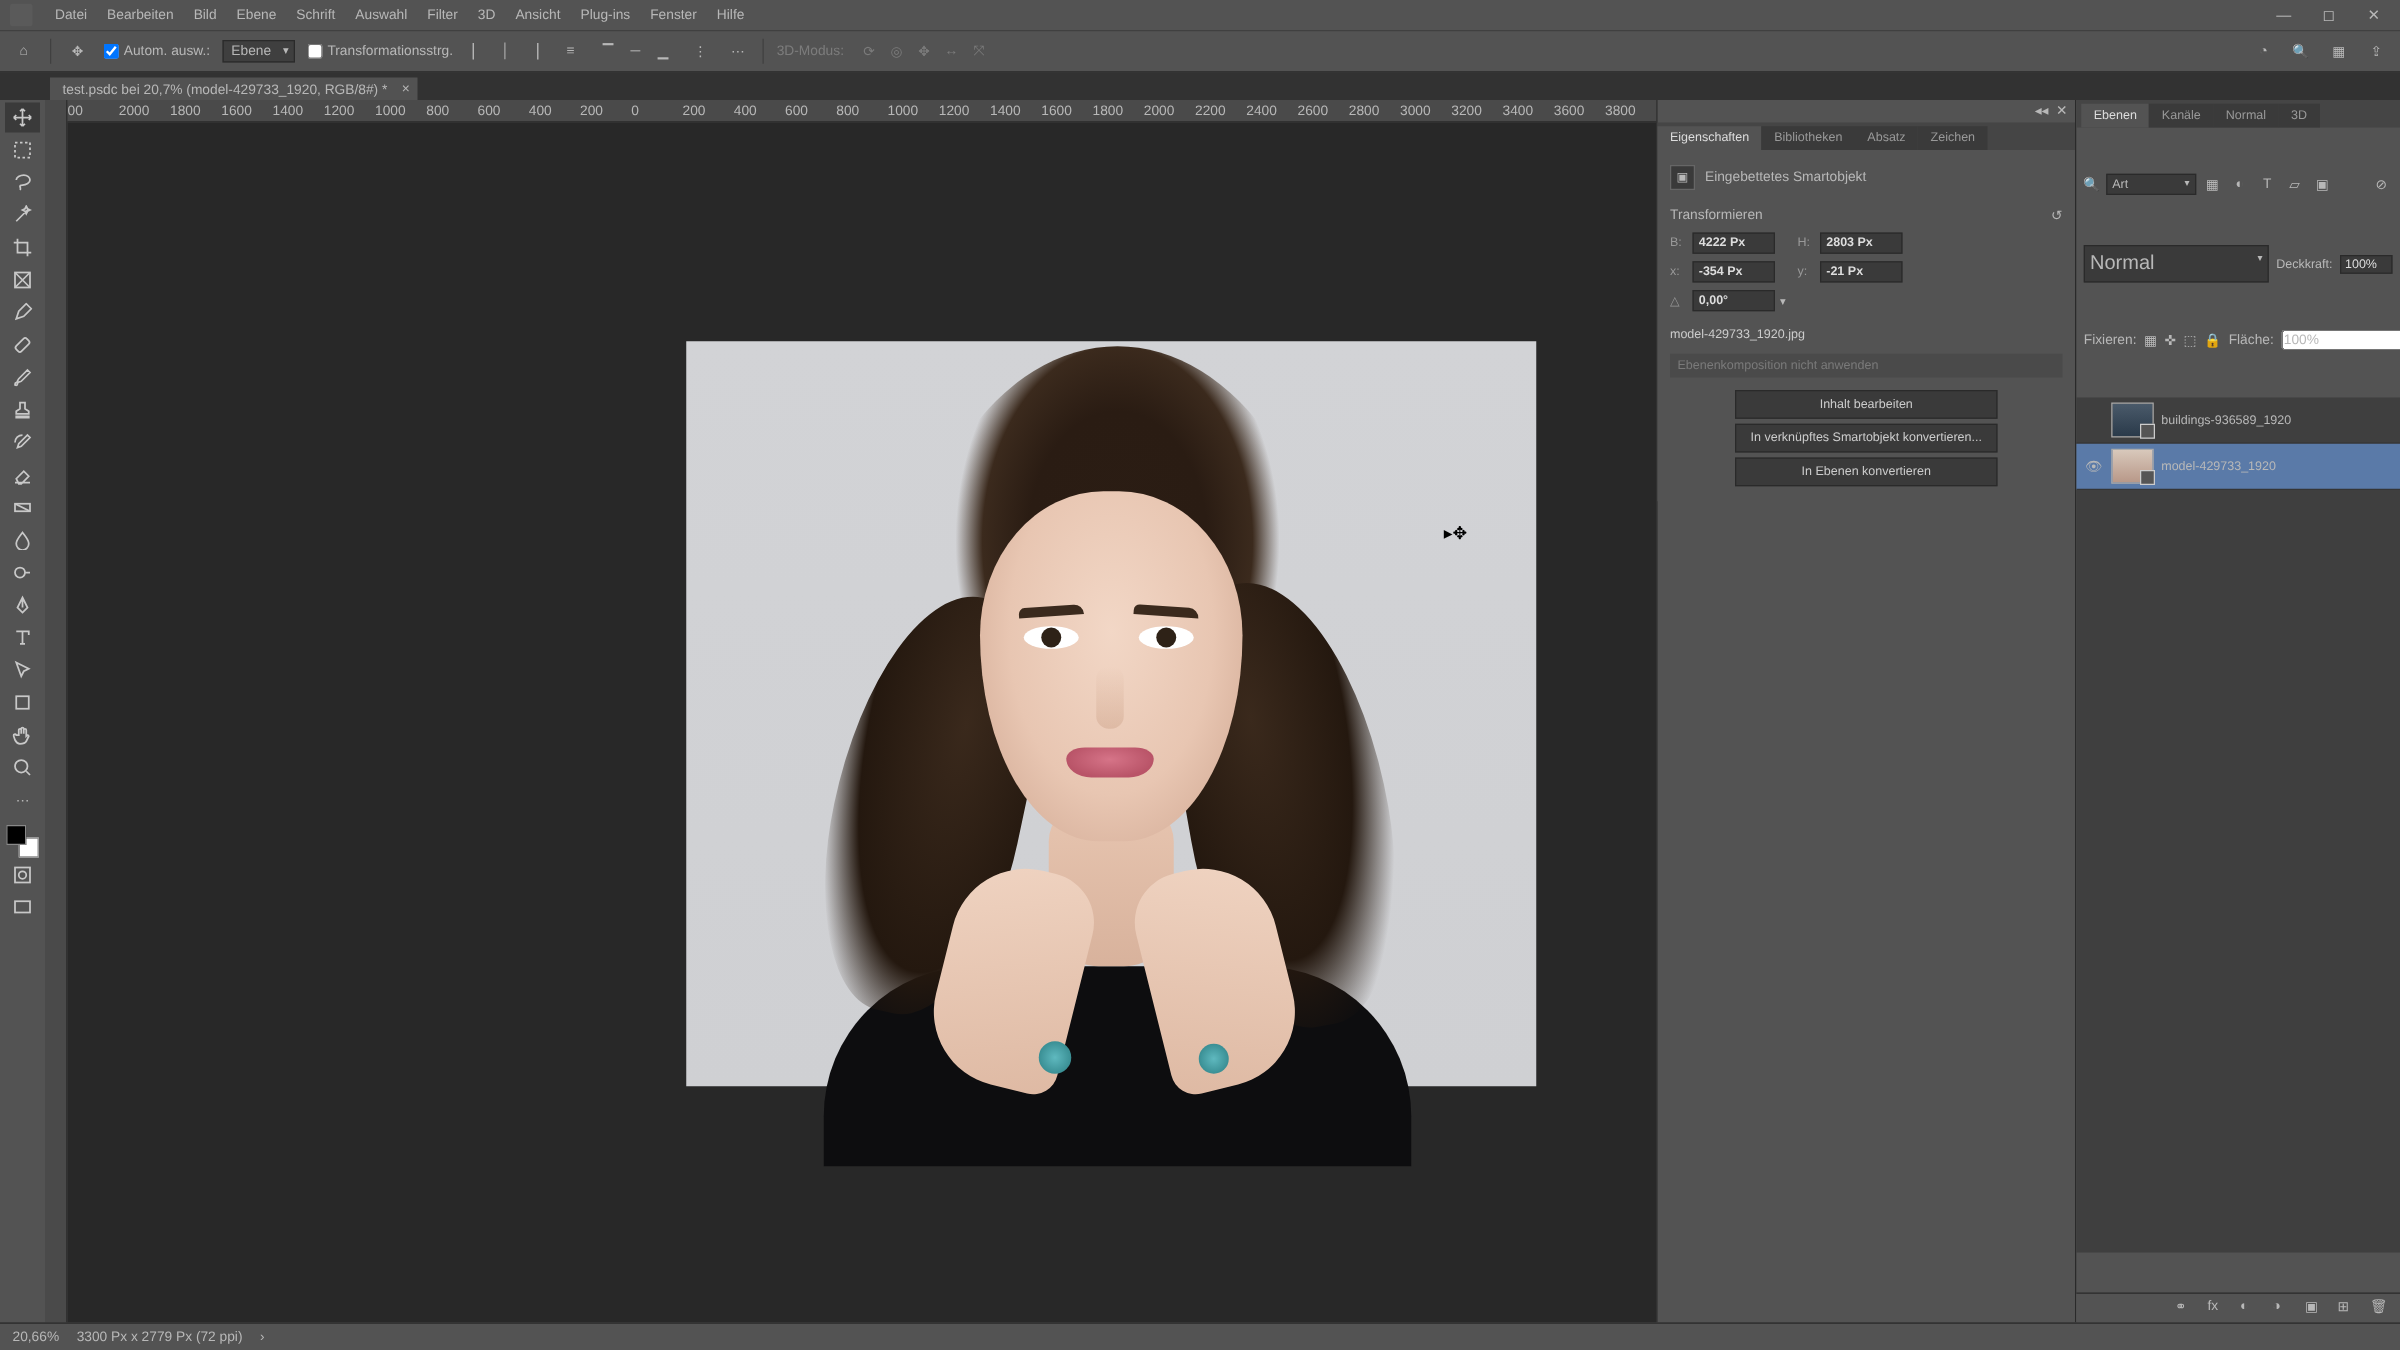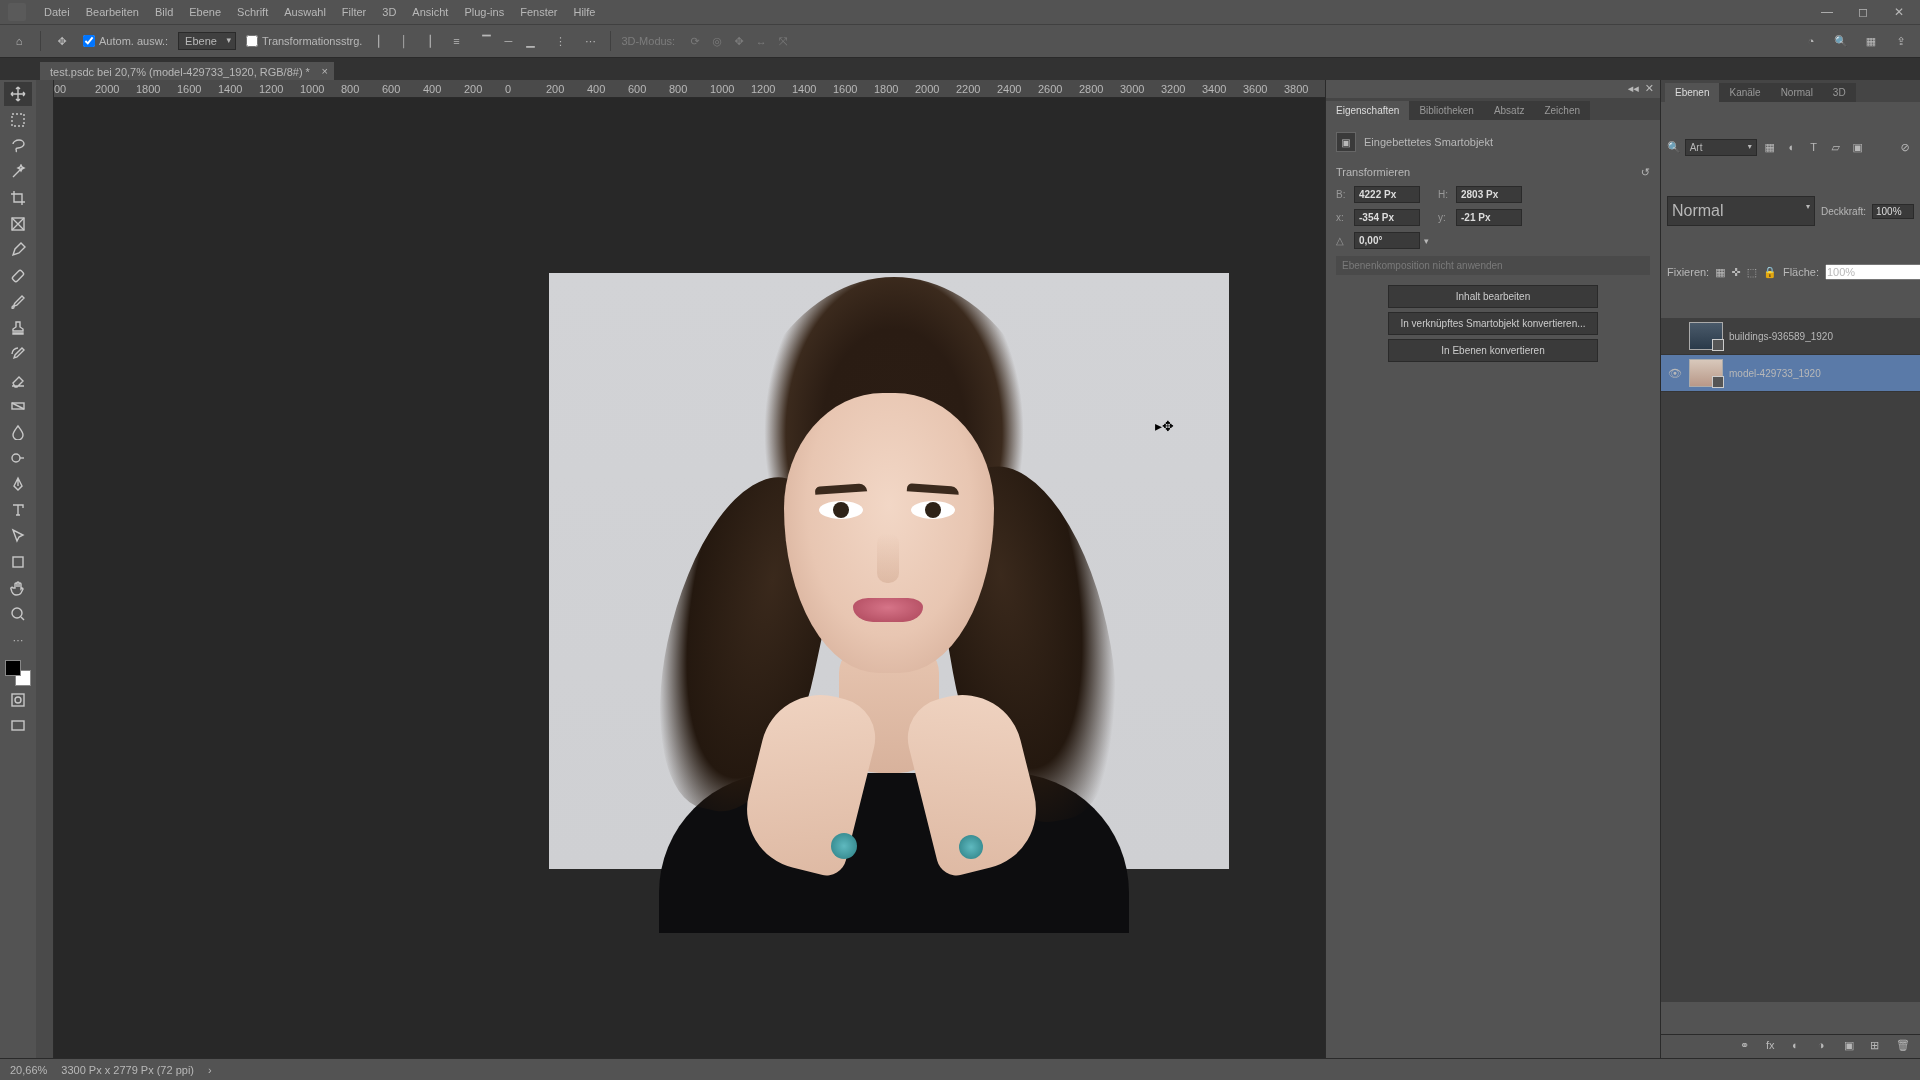--- a/index.html
+++ b/index.html
@@ -435,20 +435,21 @@
             <input value="-21 Px" style="">
           </div>
       </div>
       <div class="field-row">
         <div class="field">
             <label>△</label>
             <input value="0,00°" style="">
             <span style="font-size:9px;">▾</span>
           </div>
       </div>
+      <div class="filename">model-429733_1920.jpg</div>
       <div class="disabled-row">Ebenenkomposition nicht anwenden</div>
       <div class="action-btn">Inhalt bearbeiten</div>
       <div class="action-btn">In verknüpftes Smartobjekt konvertieren...</div>
       <div class="action-btn">In Ebenen konvertieren</div>
     </div>
   </div>
 
   <div class="right-dock">
     <div class="layer-tabs">
       <div class="ptab active">Ebenen</div>

